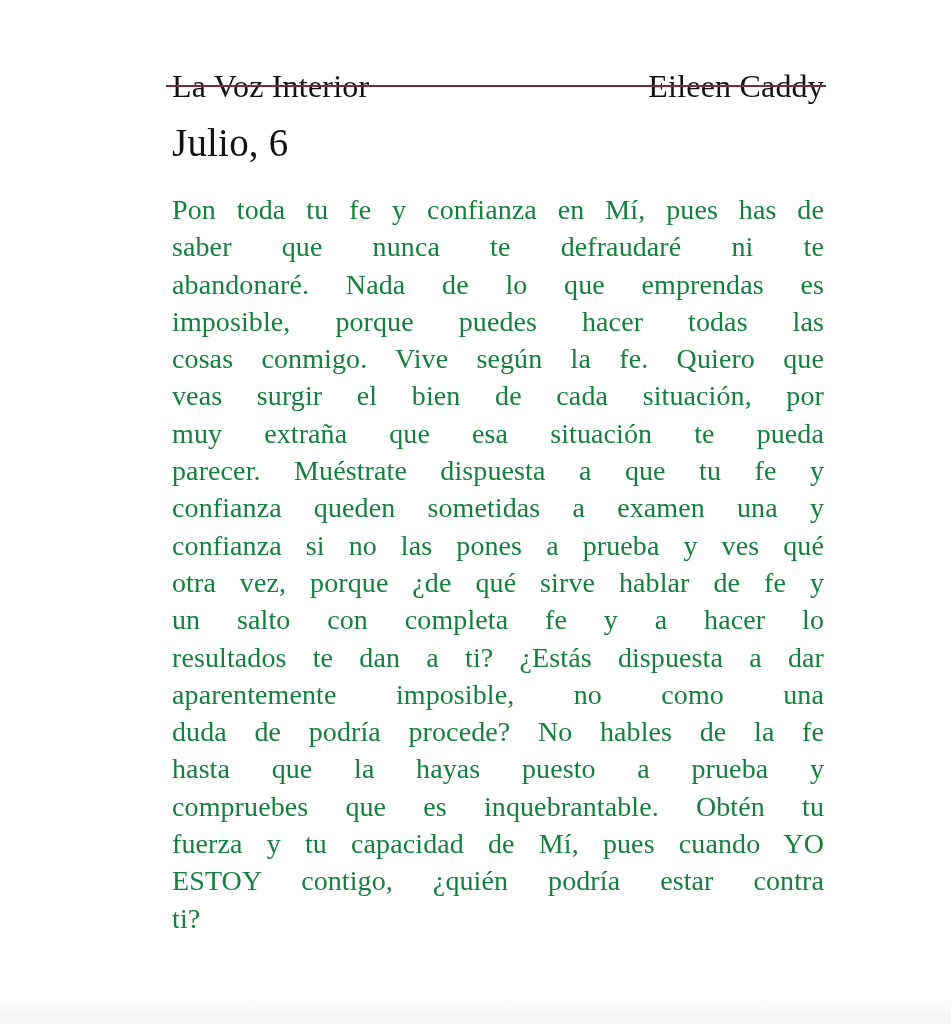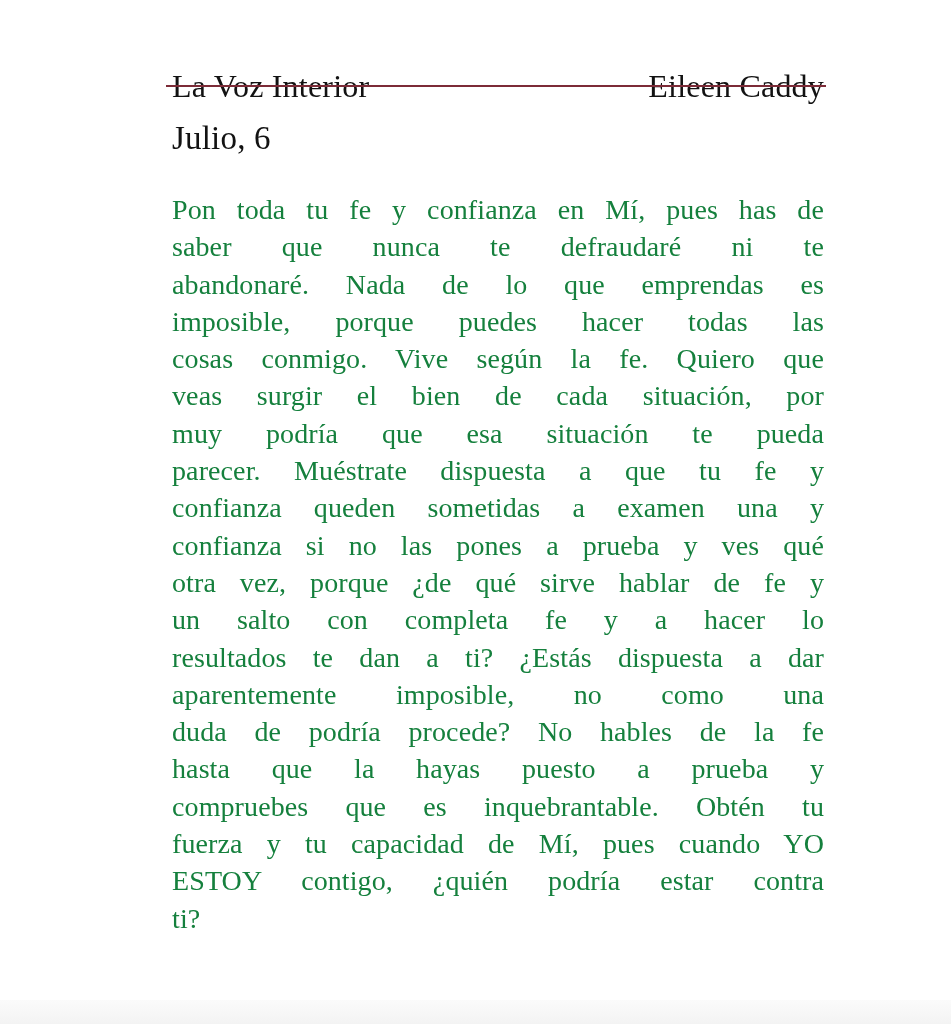--- a/index.html
+++ b/index.html
@@ -33,21 +33,21 @@
     top: 85px;
     width: 660px;
     height: 2px;
     background: #7c2b37;
   }
   .date-heading {
     position: absolute;
     left: 172px;
     top: 120px;
     margin: 0;
-    font-size: 33px;
+    font-size: 39px;
     font-weight: normal;
     letter-spacing: 0.2px;
     color: #121212;
   }
   .body-text {
     position: absolute;
     left: 172px;
     top: 191px;
     width: 652px;
     font-size: 28px;
@@ -85,21 +85,21 @@
 
 <h1 class="date-heading">Julio, 6</h1>
 
 <div class="body-text">
     <div class="bline">Pon toda tu fe y confianza en Mí, pues has de</div>
     <div class="bline">saber que nunca te defraudaré ni te</div>
     <div class="bline">abandonaré. Nada de lo que emprendas es</div>
     <div class="bline">imposible, porque puedes hacer todas las</div>
     <div class="bline">cosas conmigo. Vive según la fe. Quiero que</div>
     <div class="bline">veas surgir el bien de cada situación, por</div>
-    <div class="bline">muy podría que esa situación te pueda</div>
+    <div class="bline">muy extraña que esa situación te pueda</div>
     <div class="bline">parecer. Muéstrate dispuesta a que tu fe y</div>
     <div class="bline">confianza queden sometidas a examen una y</div>
     <div class="bline">confianza si no las pones a prueba y ves qué</div>
     <div class="bline">otra vez, porque ¿de qué sirve hablar de fe y</div>
     <div class="bline">un salto con completa fe y a hacer lo</div>
     <div class="bline">resultados te dan a ti? ¿Estás dispuesta a dar</div>
     <div class="bline">aparentemente imposible, no como una</div>
     <div class="bline">duda de podría procede? No hables de la fe</div>
     <div class="bline">hasta que la hayas puesto a prueba y</div>
     <div class="bline">compruebes que es inquebrantable. Obtén tu</div>

